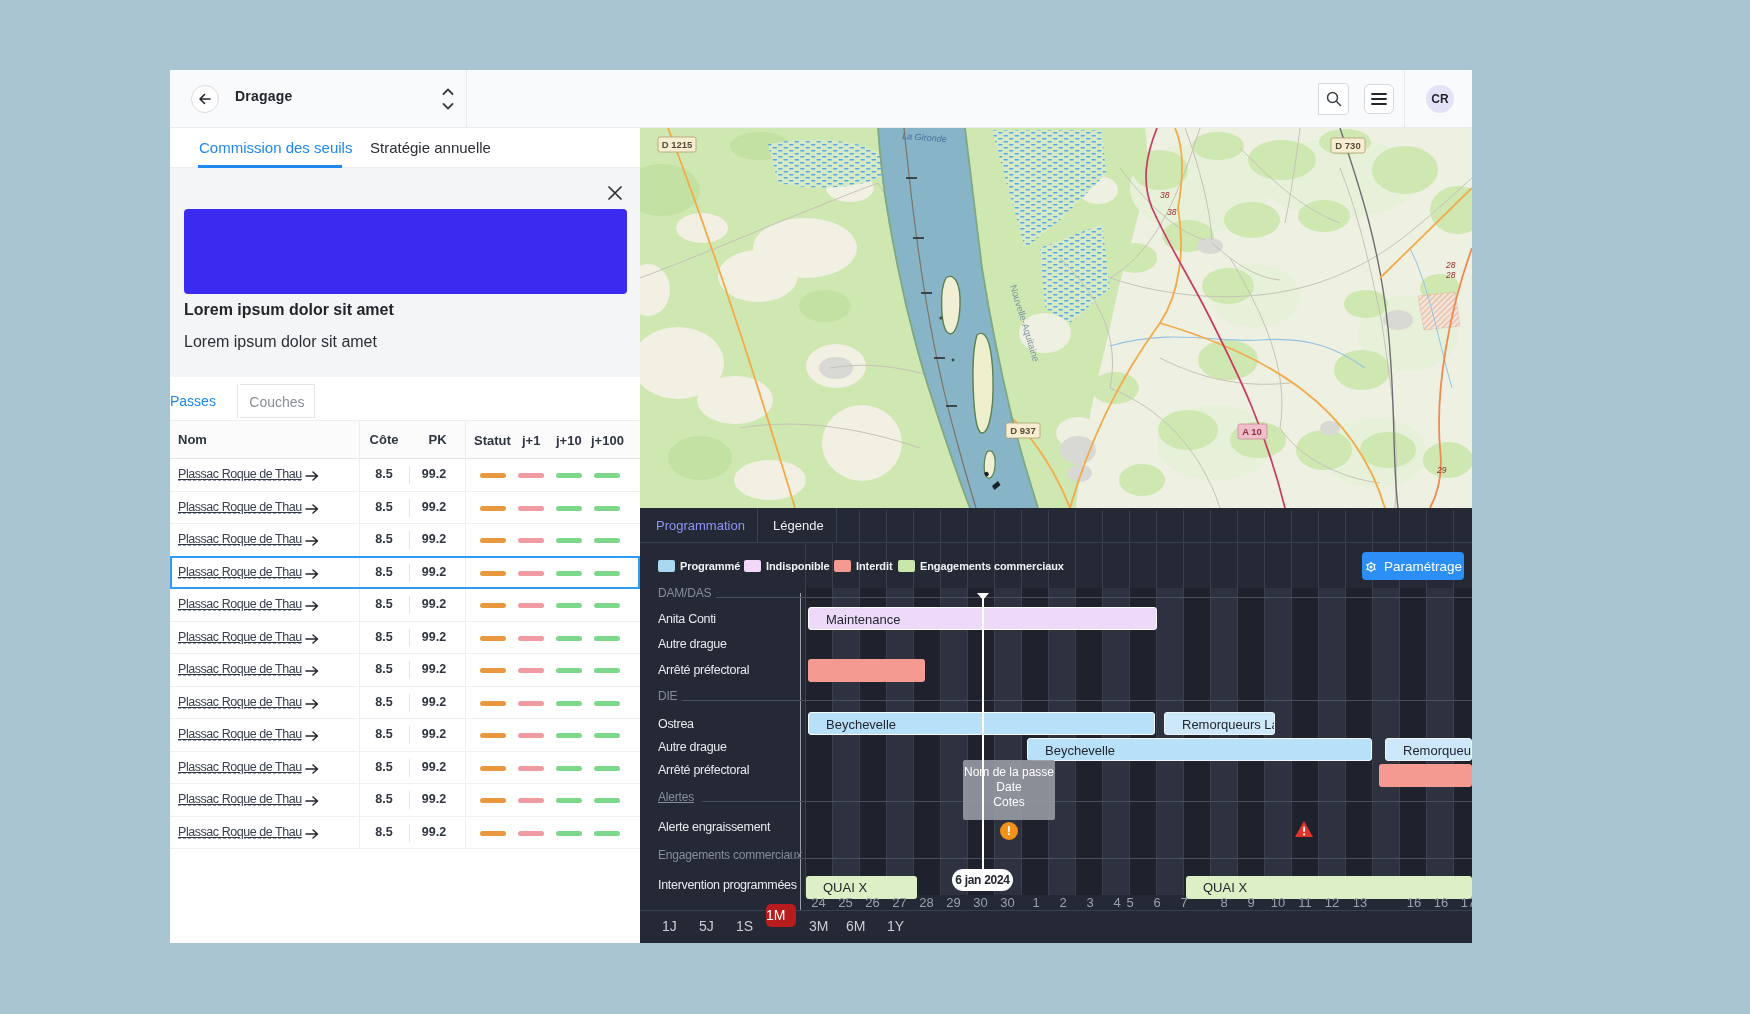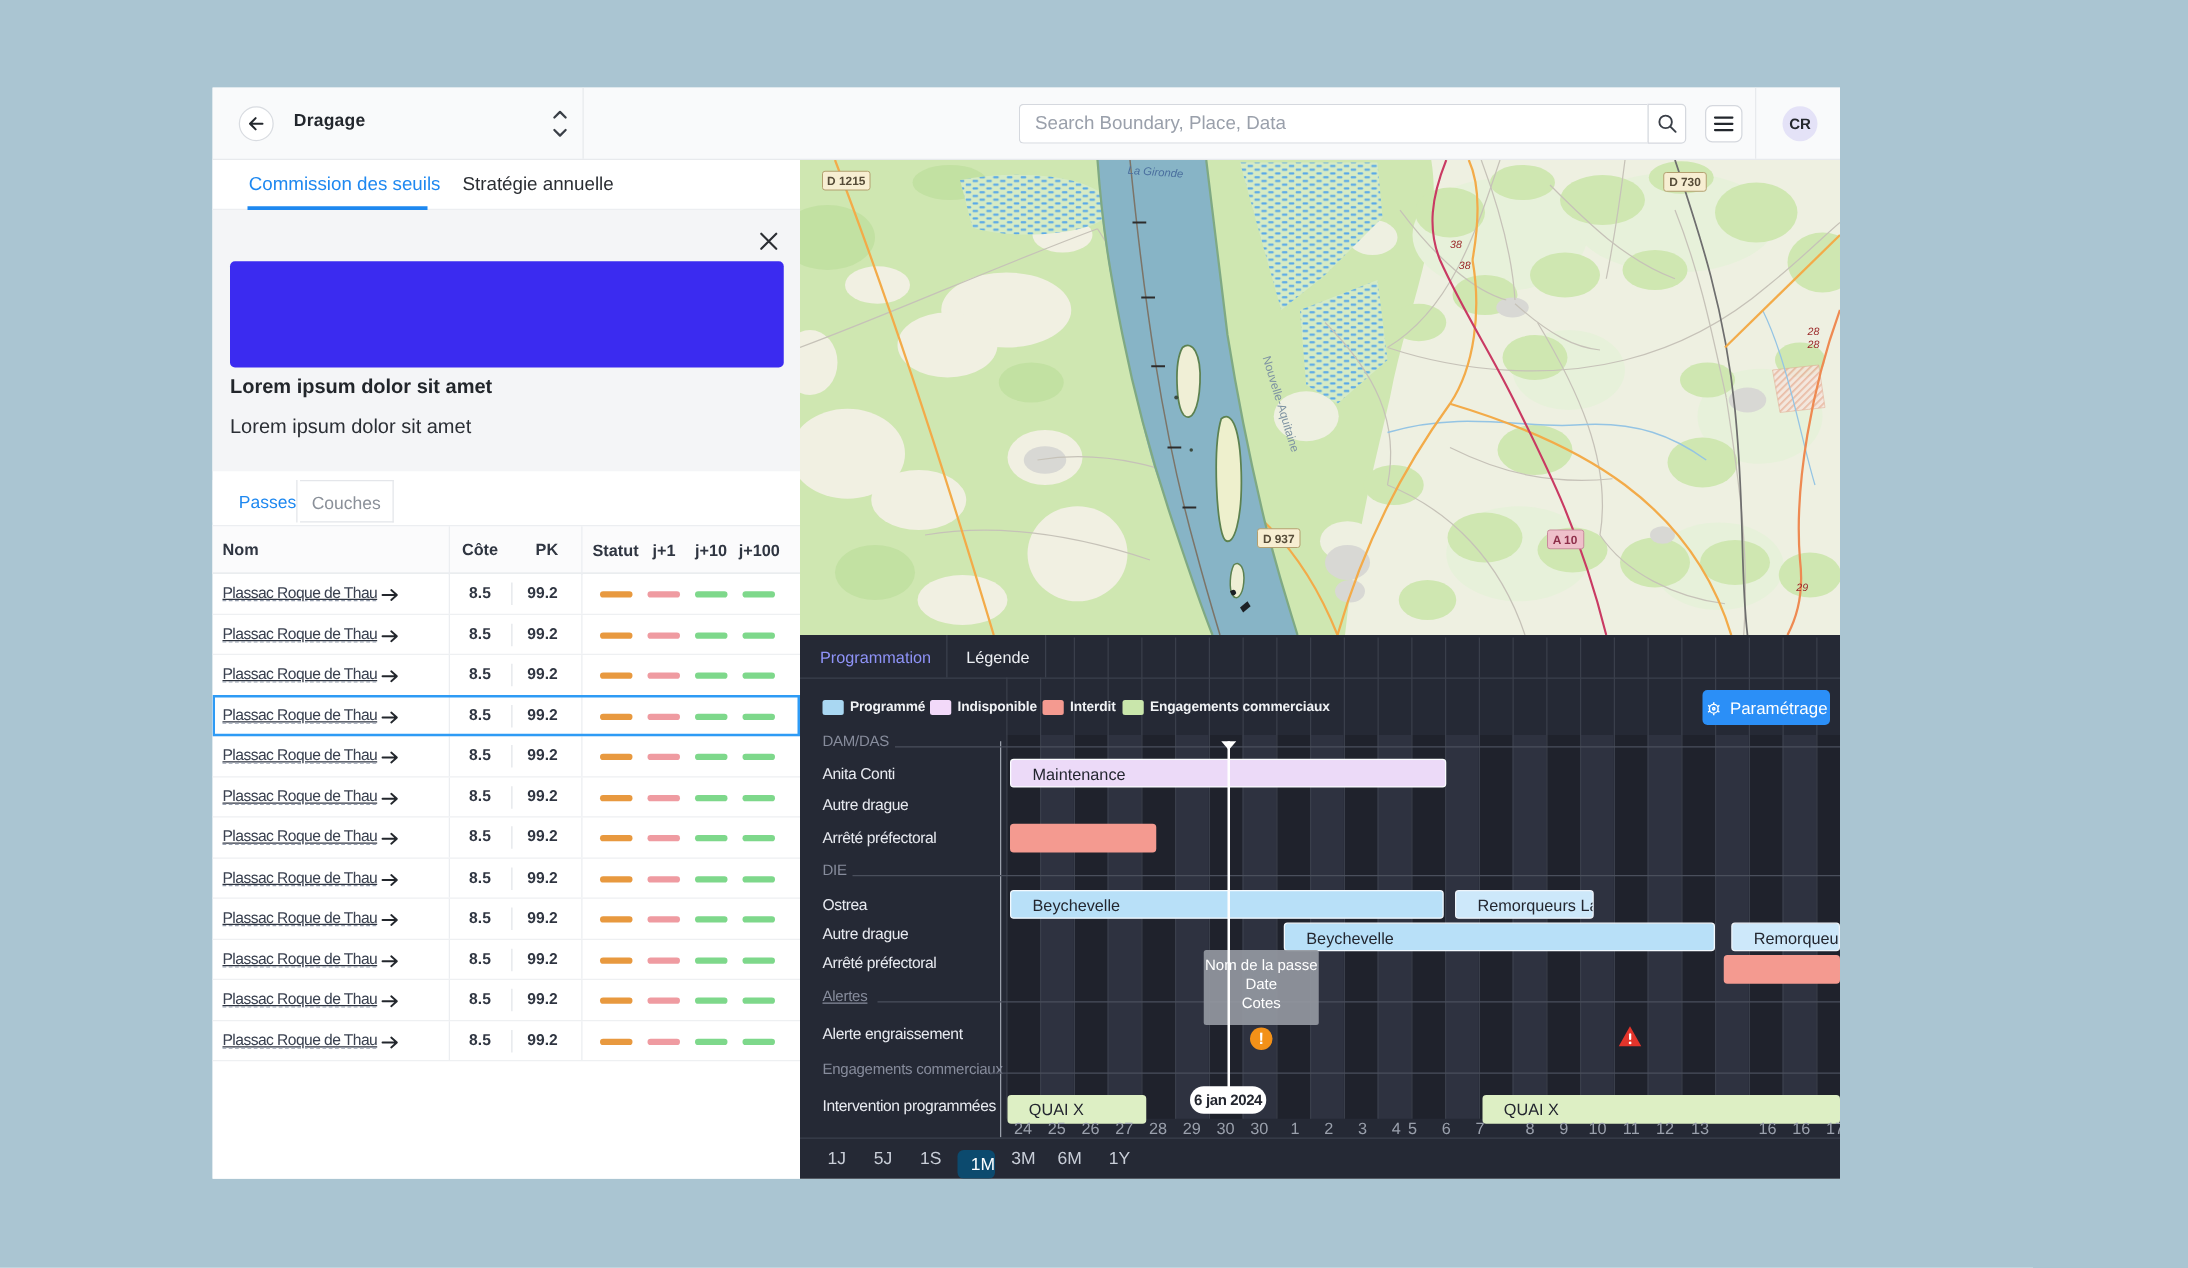--- a/index.html
+++ b/index.html
@@ -22,21 +22,21 @@
   .ltabs { position:absolute; left:0; top:0; width:471px; height:40px; background:#fff; border-bottom:1px solid #eceef1; }
   .ltab1 { position:absolute; left:29px; top:11px; font-size:15px; color:#1e88f0; }
   .ltab1u { position:absolute; left:28px; top:37px; width:144px; height:3px; background:#1e88f0; }
   .ltab2 { position:absolute; left:200px; top:11px; font-size:15px; color:#2b2e33; }
   .card { position:absolute; left:0; top:40px; width:470px; height:209px; background:#f4f5f7; }
   .closex { position:absolute; left:436px; top:16px; width:18px; height:18px; }
   .bluerect { position:absolute; left:14px; top:41px; width:443px; height:85px; background:#3b2bf0; border-radius:4px; }
   .ltxt1 { position:absolute; left:14px; top:133px; font-size:16px; font-weight:bold; color:#22262b; }
   .ltxt2 { position:absolute; left:14px; top:165px; font-size:16px; color:#2b2f35; }
   .ptabs { position:absolute; left:0; top:256px; width:470px; height:34px; }
-  .ptab1 { position:absolute; left:0; top:0; width:68px; height:34px; background:#fff; border-right:1px solid #e4e6ea; color:#1e88f0; font-size:14px; text-align:right; line-height:34px; }
+  .ptab1 { position:absolute; left:0; top:0; width:68px; height:34px; background:#fff; border-right:1px solid #e4e6ea; color:#1e88f0; font-size:14px; text-align:left; line-height:34px; }
   .ptab2 { position:absolute; left:70px; top:0; width:75px; height:34px; background:#fff; border:1px solid #e4e6ea; border-left:none; color:#8a9099; font-size:14px; text-align:center; line-height:34px; }
   
   .tbl { position:absolute; left:0; top:292px; width:470px; }
   .thead { position:absolute; left:0; top:0; width:470px; height:39px; background:#fbfbfc; border-top:1px solid #eceef1; border-bottom:1px solid #e4e7ea; font-size:13px; font-weight:bold; color:#2f3541; }
   .rows { position:absolute; left:0; top:39px; width:470px; }
   .trow { position:relative; width:470px; height:32.5px; border-bottom:1px solid #eef0f2; font-size:12.5px; letter-spacing:-0.45px; color:#2f3541; }
   .colsep1 { position:absolute; left:189px; top:0; width:1px; height:100%; background:#eceef1; }
   .colsep2 { position:absolute; left:295px; top:0; width:1px; height:100%; background:#eceef1; }
   .colsepm { position:absolute; left:239px; top:7px; width:1px; height:18px; background:#e2e5e9; }
   .nm { position:absolute; left:8px; top:8px;text-decoration:underline; }
@@ -58,39 +58,38 @@
   .legt { position:absolute; top:52px; font-size:11px; font-weight:bold; letter-spacing:-0.1px; color:#f0f2f5; }
   .parbtn { position:absolute; left:722px; top:44px; width:102px; height:28px; background:#2b8ff7; color:#fff; font-size:13.5px; border:none; border-radius:4px; font-family:"Liberation Sans", sans-serif; }
   .sec { position:absolute; left:18px; font-size:12px; letter-spacing:-0.2px; color:#878c9c; }
   .secl { position:absolute; height:1px; background:#4a4f5c; }
   .row { position:absolute; left:18px; font-size:12.5px; letter-spacing:-0.3px; color:#e8eaf0; }
   .bar { position:absolute; height:23px; border-radius:3px; font-size:13px; color:#23262f; line-height:23px; padding-left:17px; overflow:hidden; white-space:nowrap; }
   .gcol { position:absolute; top:80px; height:307px; }
   .gline { position:absolute; top:2px; width:1px; height:385px; background:#3a3f4b; }
   .axl { position:absolute; top:387px; font-size:13px; color:#9aa0ac; transform:translateX(-50%); }
   .zbtn { position:absolute; top:410px; font-size:14px; color:#c9ced8; }
-  .zact { width:30px; height:23px; background:#0c4a6e; border-radius:5px; color:#fff; text-align:right; line-height:23px; top:412px; }
+  .zact { width:30px; height:23px; background:#b91c1c; border-radius:5px; color:#fff; text-align:left; line-height:23px; top:396px; }
 </style>
 </head>
 <body>
 <div class="app">
 
   <div class="topbar">
     <div class="backbtn">
         <svg width="16" height="16" viewBox="0 0 16 16">
           <path d="M13 8H3.5 M7.5 3.5 L3 8 L7.5 12.5" stroke="#23272d" stroke-width="1.6" fill="none" stroke-linecap="round" stroke-linejoin="round"></path>
         </svg>
       </div>
     <div class="apptitle">Dragage</div>
     <div class="updown"><svg width="14" height="26" viewBox="0 0 14 26">
           <path d="M2.5 8 L7 3.5 L11.5 8" stroke="#3a3f47" stroke-width="1.8" fill="none" stroke-linecap="round" stroke-linejoin="round"></path>
           <path d="M2.5 18 L7 22.5 L11.5 18" stroke="#3a3f47" stroke-width="1.8" fill="none" stroke-linecap="round" stroke-linejoin="round"></path>
         </svg></div>
     <div class="tb-div1"></div>
-    <div class="search">Search Boundary, Place, Data</div>
     <div class="searchbtn">
         <svg width="18" height="18" viewBox="0 0 18 18" style="position:absolute;left:6px;top:6px;">
           <circle cx="7.5" cy="7.5" r="5" stroke="#3a3f47" stroke-width="1.5" fill="none"></circle>
           <path d="M11.3 11.3 L15.5 15.5" stroke="#3a3f47" stroke-width="1.5" stroke-linecap="round"></path>
         </svg>
       </div>
     <div class="hamb">
         <svg width="16" height="14" viewBox="0 0 16 14" style="position:absolute;left:6px;top:7px;">
           <path d="M1 2 H15 M1 7 H15 M1 12 H15" stroke="#23272d" stroke-width="1.8" stroke-linecap="round"></path>
         </svg>

